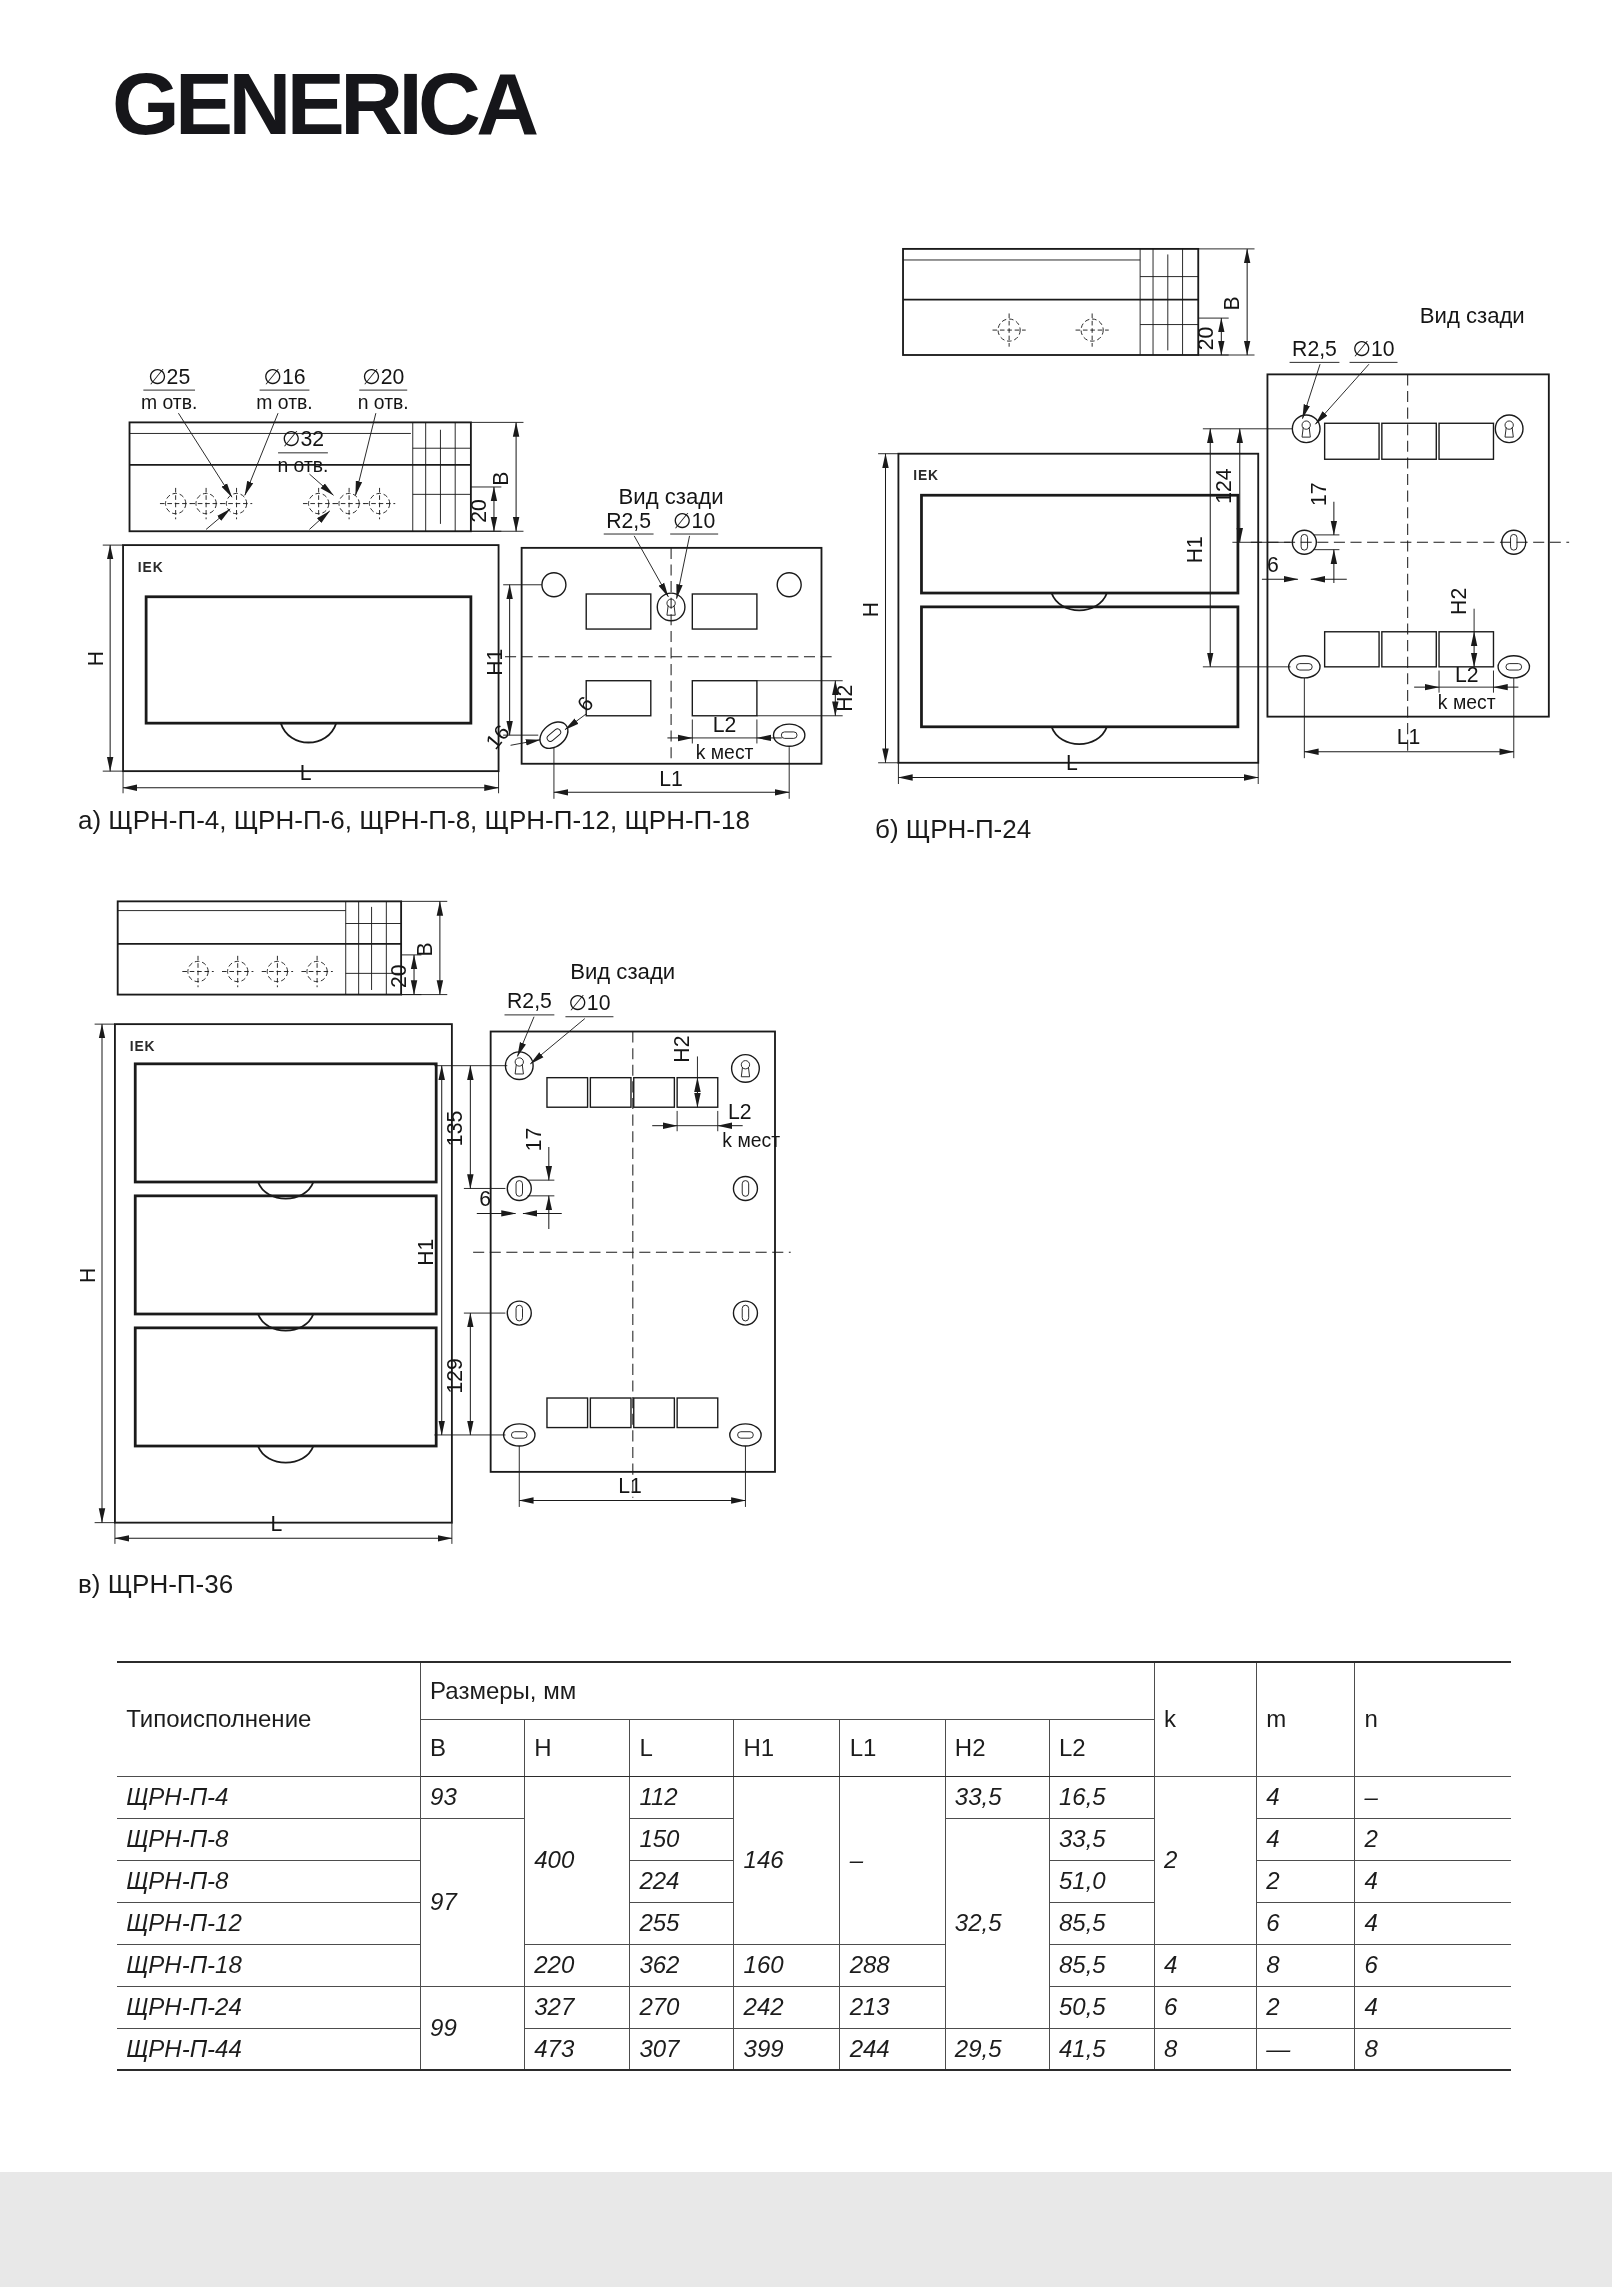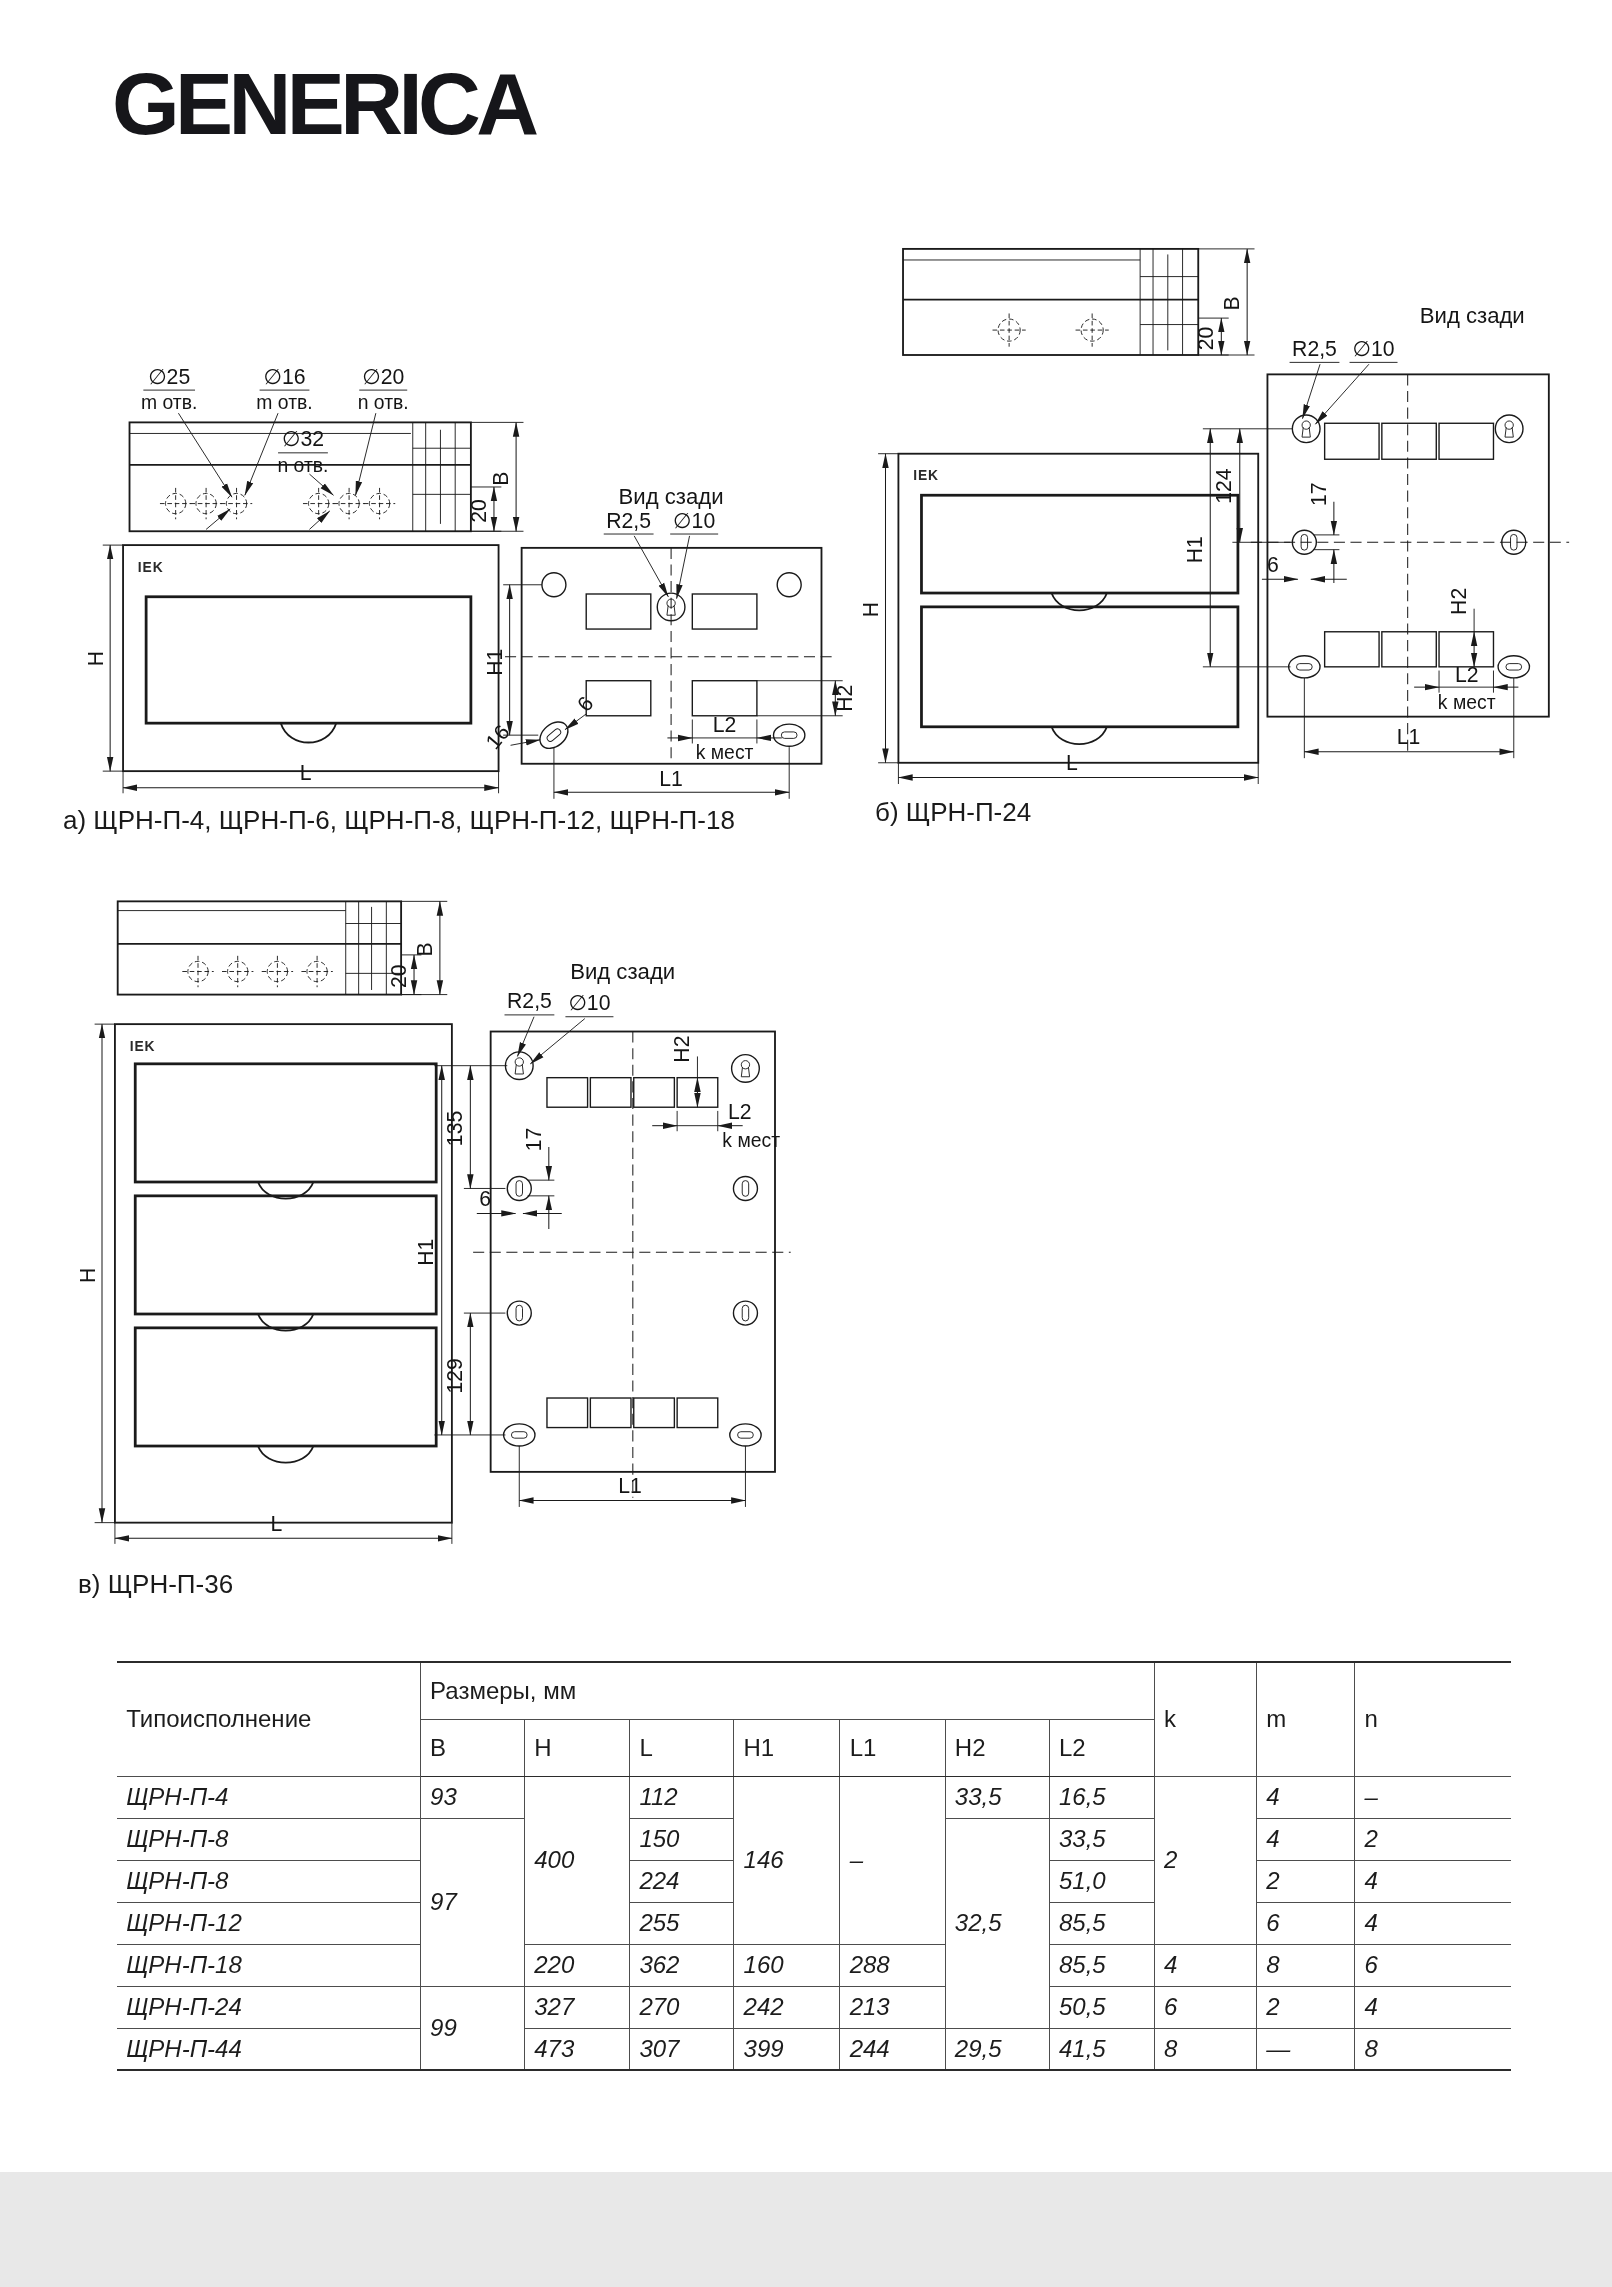--- a/index.html
+++ b/index.html
@@ -282,22 +282,22 @@
       <line x1="624" y1="515" x2="683" y2="515" class="thin"></line>
       <text x="654" y="509" text-anchor="middle">L2</text>
       <text x="654" y="539" text-anchor="middle" class="sm">k мест</text>
       <line x1="478" y1="505" x2="478" y2="592" class="thin"></line>
       <line x1="705" y1="505" x2="705" y2="592" class="thin"></line>
       <line x1="478" y1="585" x2="705" y2="585" class="dim" marker-start="url(#bArr)" marker-end="url(#bArr)"></line>
       <text x="591" y="577" text-anchor="middle">L1</text>
     </g>
   </svg>
 
-  <div class="abs seclabel" style="left:63px;top:805px">а) ЩРН-П-4, ЩРН-П-6, ЩРН-П-8, ЩРН-П-12, ЩРН-П-18</div>
-  <div class="abs seclabel" style="left:875px;top:797px">б) ЩРН-П-24</div>
+  <div class="abs seclabel" style="left:78px;top:805px">а) ЩРН-П-4, ЩРН-П-6, ЩРН-П-8, ЩРН-П-12, ЩРН-П-18</div>
+  <div class="abs seclabel" style="left:875px;top:814px">б) ЩРН-П-24</div>
 
   <svg class="drw" style="left:78px;top:881px" width="757" height="674" viewBox="0 0 820 730">
     <defs>
       <marker id="vArr" markerWidth="17" markerHeight="9" refX="15.5" refY="4" orient="auto-start-reverse" markerUnits="userSpaceOnUse">
         <path class="mk" d="M16,4 L0,0.5 L0,7.5 Z"></path>
       </marker>
       <g id="vKn">
           <circle r="11" class="dsh2"></circle>
           <line x1="-17" y1="0" x2="17" y2="0" class="dsh2"></line>
           <line x1="0" y1="-17" x2="0" y2="17" class="dsh2"></line>

